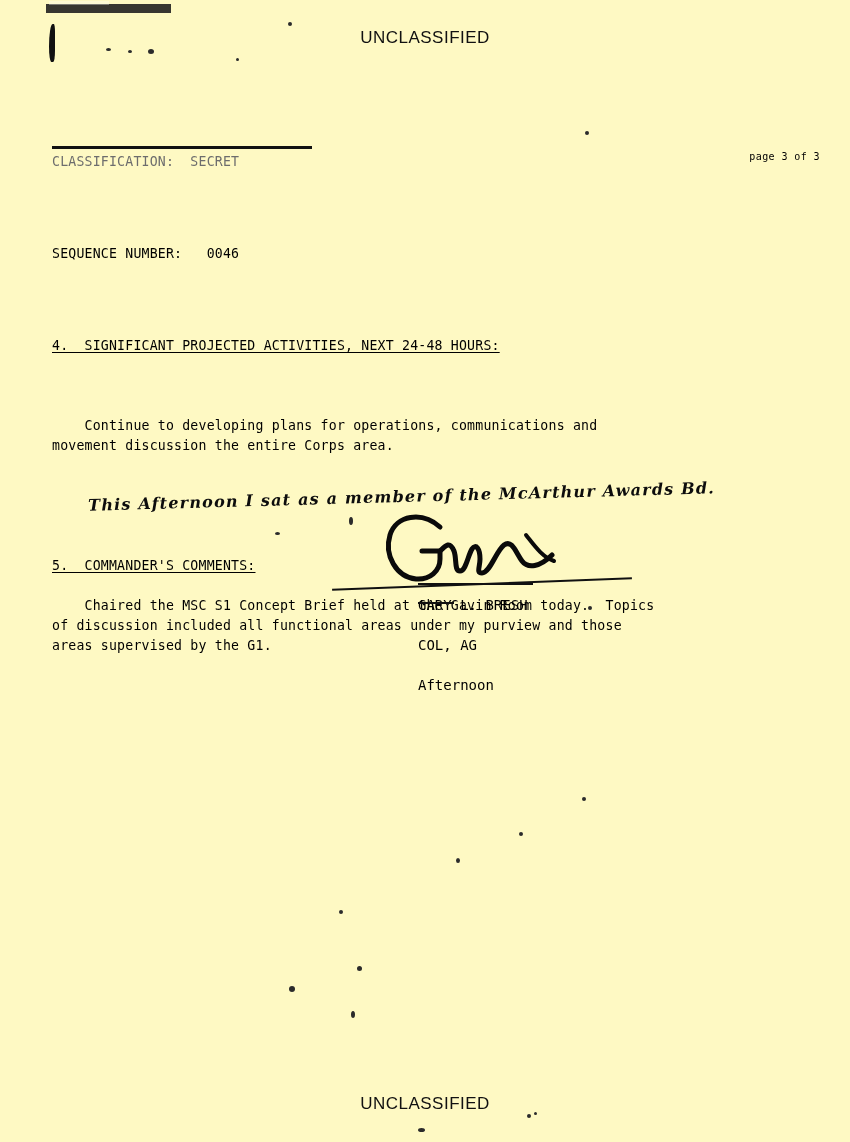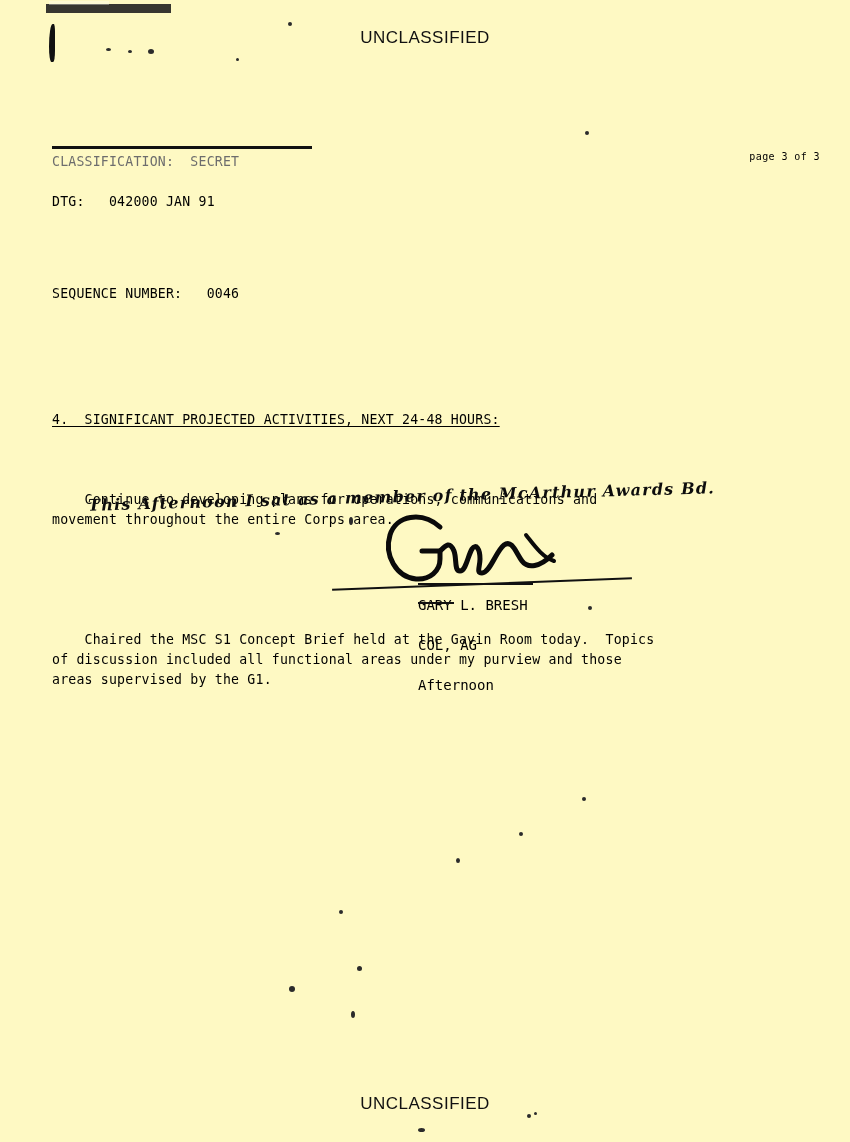--- a/index.html
+++ b/index.html
@@ -111,21 +111,20 @@
     position: absolute;
     right: 30px;
     top: 139px;
     font-size: 10px;
     letter-spacing: 0.4px;
     margin-top: 12px;
   }
   .head-underline {
     text-decoration: underline;
     text-underline-offset: 2px;
-    margin-top: 34px;
   }
   .gap-sm { height: 20px; }
   .gap-lg { height: 32px; }
 
   
   .hand {
     position: absolute;
     font-family: "DejaVu Serif", serif;
     font-style: italic;
     color: #0d0d0d;
@@ -208,30 +207,30 @@
   <div class="speck" style="left:527px;top:1114px;width:4px;height:4px;"></div>
   <div class="speck" style="left:534px;top:1112px;width:3px;height:3px;"></div>
   <div class="speck" style="left:418px;top:1128px;width:7px;height:4px;"></div>
 
   <div class="banner-top">UNCLASSIFIED</div>
 
   <div class="pageno">page 3 of 3</div>
 
   <div class="doc">
 <div class="row"><span class="classline">CLASSIFICATION:  SECRET</span></div>
-<div class="row">DTG:   042000 JAN 91</div>
 <div class="gap-lg"></div>
 <div class="row">SEQUENCE NUMBER:   0046</div>
 <div class="gap-lg"></div>
 <div class="row head-underline">4.  SIGNIFICANT PROJECTED ACTIVITIES, NEXT 24-48 HOURS:</div>
 <div class="gap-sm"></div>
 <div class="row">    Continue to developing plans for operations, communications and
-movement throughout the entire Corps area.</div>
+movement discussion the entire Corps area.</div>
 <div class="gap-sm"></div>
 <div class="gap-sm"></div>
+<div class="row head-underline">5.  COMMANDER'S COMMENTS:</div>
 <div class="row">    Chaired the MSC S1 Concept Brief held at the Gavin Room today.  Topics
 of discussion included all functional areas under my purview and those
 areas supervised by the G1.</div>
   </div>
 
   <div class="strike"></div>
 
   <div class="hand hand-note">This   Afternoon  I  sat  as  a  member  of  the  McArthur  Awards  Bd.</div>
 
   <div class="sig-wrap">

